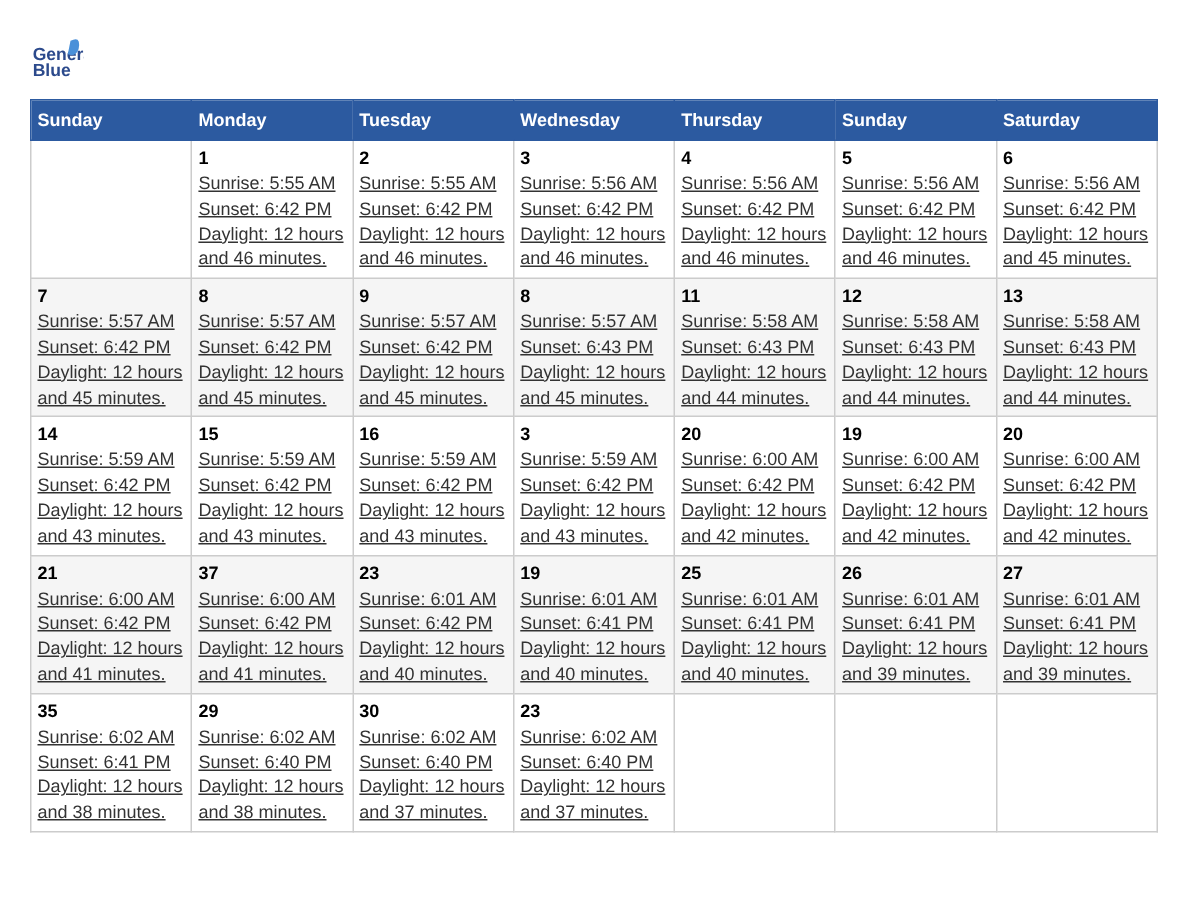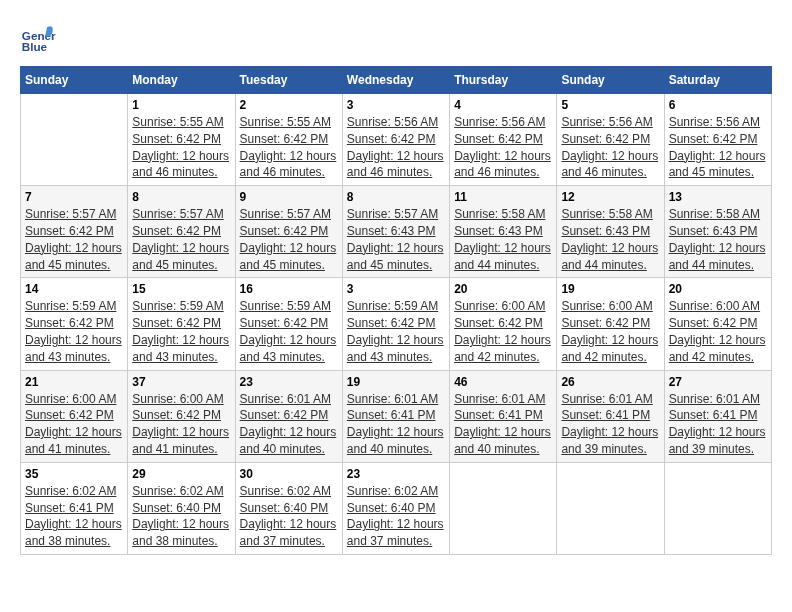--- a/index.html
+++ b/index.html
@@ -292,21 +292,21 @@
 and 40 minutes.</div>
         </td>
         <td>
           <span class="day-num">19</span>
           <div class="cell-text" style="white-space: pre-line;">Sunrise: 6:01 AM
 Sunset: 6:41 PM
 Daylight: 12 hours
 and 40 minutes.</div>
         </td>
         <td>
-          <span class="day-num">46</span>
+          <span class="day-num">25</span>
           <div class="cell-text" style="white-space: pre-line;">Sunrise: 6:01 AM
 Sunset: 6:41 PM
 Daylight: 12 hours
 and 40 minutes.</div>
         </td>
         <td>
           <span class="day-num">26</span>
           <div class="cell-text" style="white-space: pre-line;">Sunrise: 6:01 AM
 Sunset: 6:41 PM
 Daylight: 12 hours

